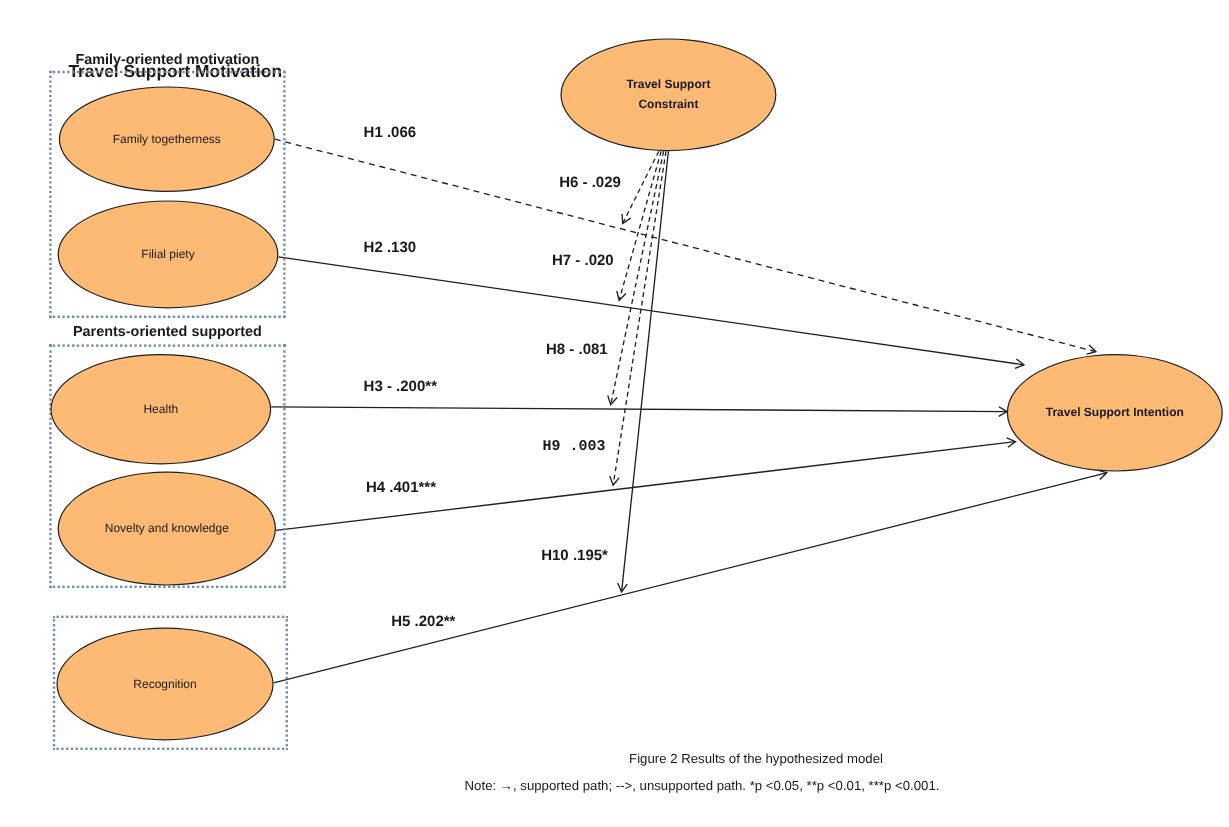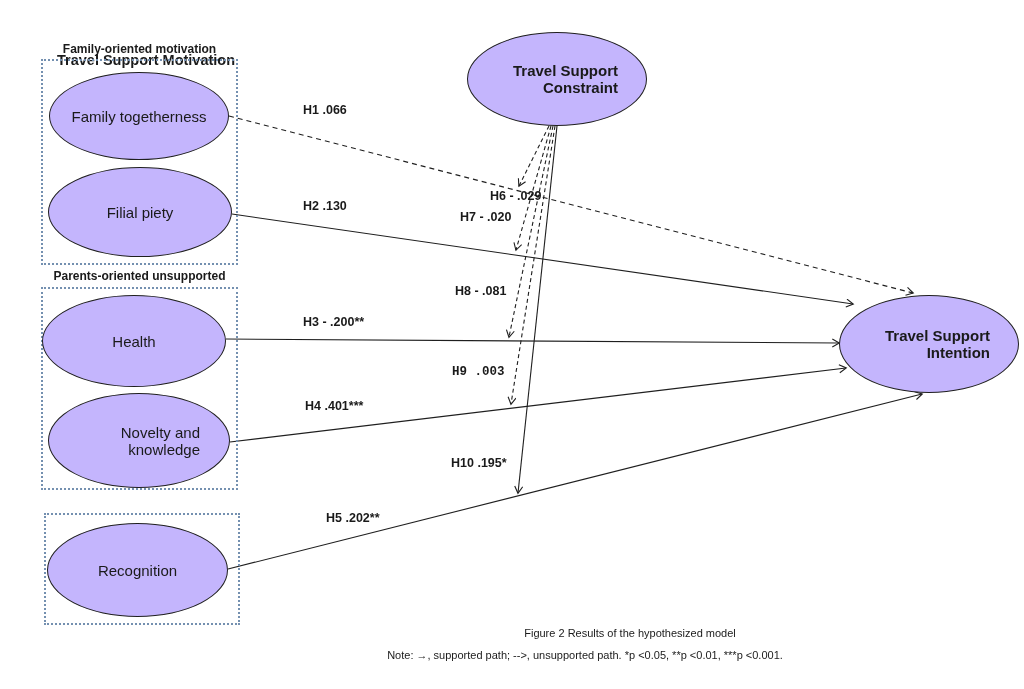--- a/index.html
+++ b/index.html
@@ -1,22 +1,22 @@
 <!DOCTYPE html>
 <html><head>
 <meta charset="utf-8">
 <style>
   html,body{margin:0;padding:0;background:#ffffff;}
   body{font-family:"Liberation Sans",sans-serif;color:#1a1a1a;}
   .canvas{position:relative;width:1024px;height:689px;background:#fff;overflow:hidden;}
   .lines{position:absolute;left:0;top:0;width:1024px;height:689px;}
   .ellipse{
     position:absolute;border:1.6px solid #1f1f1f;border-radius:50%;
-    background:#c4b5fd;display:flex;align-items:center;justify-content:center;
-    text-align:right;font-size:15px;line-height:17px;box-sizing:border-box;
+    background:#fdba74;display:flex;align-items:center;justify-content:center;
+    text-align:center;font-size:10px;line-height:17px;box-sizing:border-box;
   }
   .ellipse .lbl{display:block;}
   .ellipse.bold{font-weight:bold;}
   .group-box{
     position:absolute;border:2px dotted #7490b0;box-sizing:border-box;background:transparent;
   }
   .group-label{
     position:absolute;font-weight:bold;font-size:12px;text-align:center;line-height:16px;
   }
   .diagram-title{
@@ -51,21 +51,21 @@
 
     <line x1="549" y1="126" x2="519" y2="186" stroke="#1f1f1f" stroke-width="1.1" stroke-dasharray="4 3" marker-end="url(#arw)"></line>
     <line x1="551" y1="126" x2="516" y2="250" stroke="#1f1f1f" stroke-width="1.1" stroke-dasharray="4 3" marker-end="url(#arw)"></line>
     <line x1="553" y1="126" x2="509" y2="337" stroke="#1f1f1f" stroke-width="1.1" stroke-dasharray="4 3" marker-end="url(#arw)"></line>
     <line x1="555" y1="126" x2="511" y2="404" stroke="#1f1f1f" stroke-width="1.1" stroke-dasharray="4 3" marker-end="url(#arw)"></line>
     <line x1="557" y1="126" x2="518" y2="493" stroke="#1f1f1f" stroke-width="1.1" marker-end="url(#arw)"></line>
   </svg>
 
   <div class="diagram-title" style="left:57px;top:21px;margin-top:30px;">Travel Support Motivation</div>
   <div class="group-label" style="left:41px;top:41px;width:197px;">Family-oriented motivation</div>
-  <div class="group-label" style="left:41px;top:268px;width:197px;">Parents-oriented unsupported</div>
+  <div class="group-label" style="left:41px;top:268px;width:197px;">Parents-oriented supported</div>
 
   <div class="group-box" style="left:41px;top:59px;width:197px;height:206px;"></div>
   <div class="group-box" style="left:41px;top:287px;width:197px;height:203px;"></div>
   <div class="group-box" style="left:44px;top:513px;width:196px;height:112px;"></div>
 
   <div class="ellipse" style="left:49px;top:72px;width:180px;height:88px;">
     <span class="lbl w150">Family togetherness</span>
   </div>
   <div class="ellipse" style="left:48px;top:167px;width:184px;height:90px;">
     <span class="lbl w150">Filial piety</span>
@@ -84,21 +84,21 @@
   </div>
   <div class="ellipse bold" style="left:839px;top:295px;width:180px;height:98px;">
     <span class="lbl w120">Travel Support Intention</span>
   </div>
 
   <div class="hlabel" style="left:303px;top:101px;">H1 .066</div>
   <div class="hlabel" style="left:303px;top:197px;">H2 .130</div>
   <div class="hlabel" style="left:303px;top:313px;">H3 - .200**</div>
   <div class="hlabel" style="left:305px;top:397px;">H4 .401***</div>
   <div class="hlabel" style="left:326px;top:509px;">H5 .202**</div>
-  <div class="hlabel" style="left:490px;top:143px;margin-top:44px;">H6 - .029</div>
+  <div class="hlabel" style="left:466px;top:143px;">H6 - .029</div>
   <div class="hlabel" style="left:460px;top:208px;">H7 - .020</div>
   <div class="hlabel" style="left:455px;top:282px;">H8 - .081</div>
   <div class="hlabel" style="left:452px;top:363px;font-family:Liberation Mono, monospace;">H9 .003</div>
   <div class="hlabel" style="left:451px;top:454px;">H10 .195*</div>
 
   <div class="caption" style="left:380px;top:624px;width:500px;">Figure 2 Results of the hypothesized model</div>
   <div class="caption" style="left:280px;top:646px;width:610px;">Note: →, supported path;  --&gt;, unsupported path. *p &lt;0.05, **p &lt;0.01, ***p &lt;0.001.</div>
 
 </div>
 

